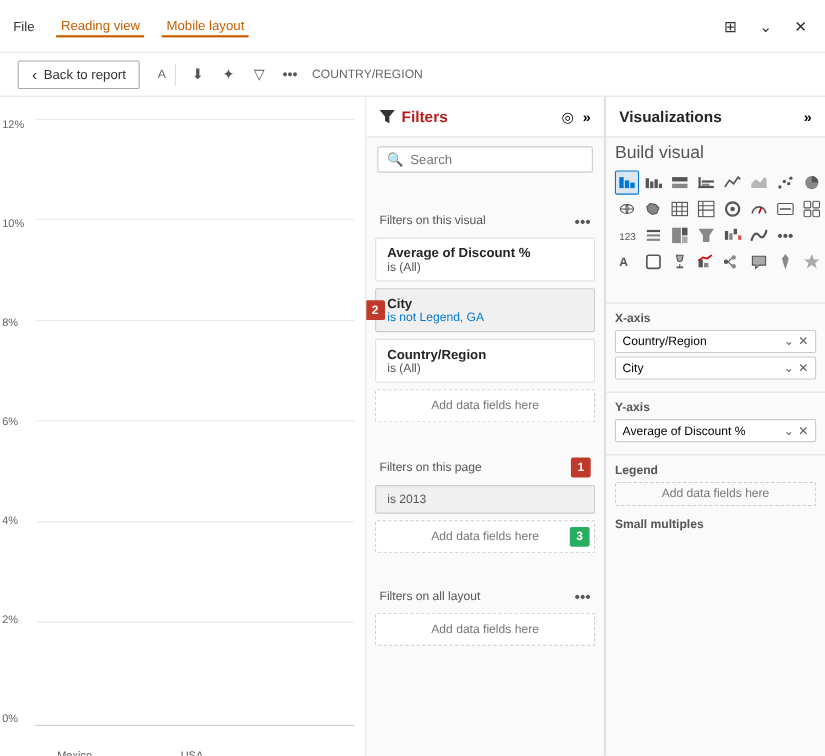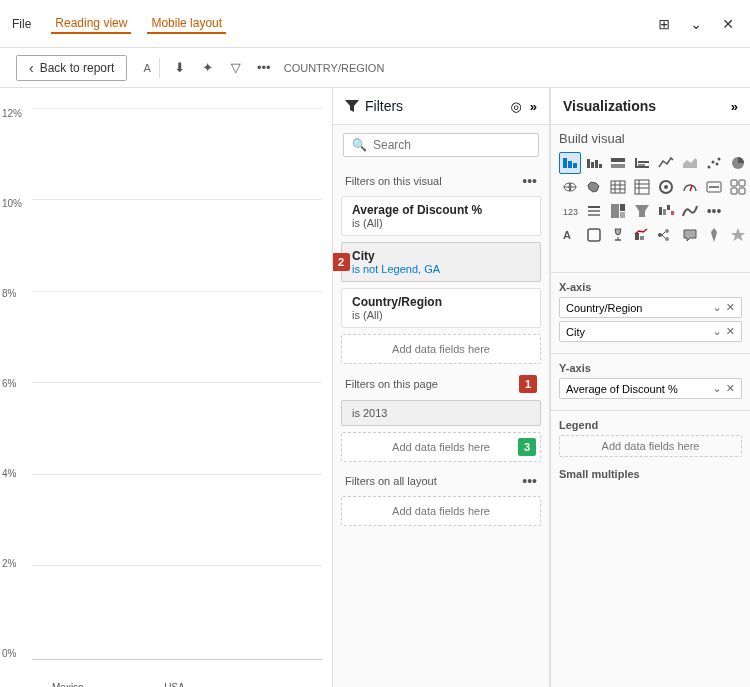--- a/index.html
+++ b/index.html
@@ -30,32 +30,32 @@
 
     
     .filters-panel {
       width: 218px; border-left: 1px solid #e0e0e0; border-right: 1px solid #e0e0e0;
       display: flex; flex-direction: column; background: #fafafa; overflow-y: auto;
     }
     .filters-header {
       display: flex; align-items: center; justify-content: space-between;
       padding: 10px 12px; border-bottom: 1px solid #e0e0e0; background: #fff;
     }
-    .filters-title { font-size: 14px; font-weight: 400; color: #0f172a; display: flex; align-items: center; gap: 6px; text-align: center; }
+    .filters-title { font-size: 14px; font-weight: 700; color: #b91c1c; display: flex; align-items: center; gap: 6px; text-align: center; }
     .filters-actions { display: flex; gap: 8px; align-items: center; }
 
     .search-box {
       margin: 8px 10px; display: flex; align-items: center; gap: 6px;
       border: 1px solid #ccc; background: #fff; padding: 4px 8px; border-radius: 2px;
     }
     .search-box input { border: none; outline: none; font-size: 12px; width: 100%; background: transparent; }
 
     .filter-section-title {
       font-size: 11px; color: #555; padding: 8px 12px 4px; display: flex;
-      align-items: center; justify-content: space-between;
+      align-items: center; justify-content: space-between; margin-top: 20px;
     }
 
     .filter-card {
       margin: 3px 8px; background: #fff; border: 1px solid #e0e0e0;
       padding: 6px 10px; border-radius: 2px; cursor: pointer;
     }
     .filter-card.active { background: #f0f0f0; border-color: #ccc; }
     .filter-card-title { font-size: 12px; font-weight: 600; color: #252525; }
     .filter-card-sub { font-size: 11px; color: #0078d4; }
     .filter-card-sub.normal { color: #555; }
@@ -79,21 +79,21 @@
       width: 200px; border-left: 1px solid #e0e0e0; background: #fafafa;
       display: flex; flex-direction: column; overflow-y: auto;
     }
     .viz-header {
       display: flex; align-items: center; justify-content: space-between;
       padding: 10px 12px; border-bottom: 1px solid #e0e0e0; background: #fff;
     }
     .viz-title { font-size: 14px; font-weight: 600; color: #252525; }
 
     .viz-section { padding: 6px 8px; }
-    .viz-section-title { font-size: 13px; color: #555; margin-bottom: 6px; }
+    .viz-section-title { font-size: 16px; color: #555; margin-bottom: 6px; }
 
     .viz-icons-grid {
       display: grid; grid-template-columns: repeat(8, 22px); gap: 2px; margin-bottom: 16px;
     }
     .viz-icon {
       width: 22px; height: 22px; display: flex; align-items: center; justify-content: center;
       font-size: 11px; cursor: pointer; border-radius: 2px; border: 1px solid transparent;
     }
     .viz-icon.selected { background: #dce6f1; border-color: #0078d4; }
     .viz-icon svg { width: 16px; height: 16px; }

